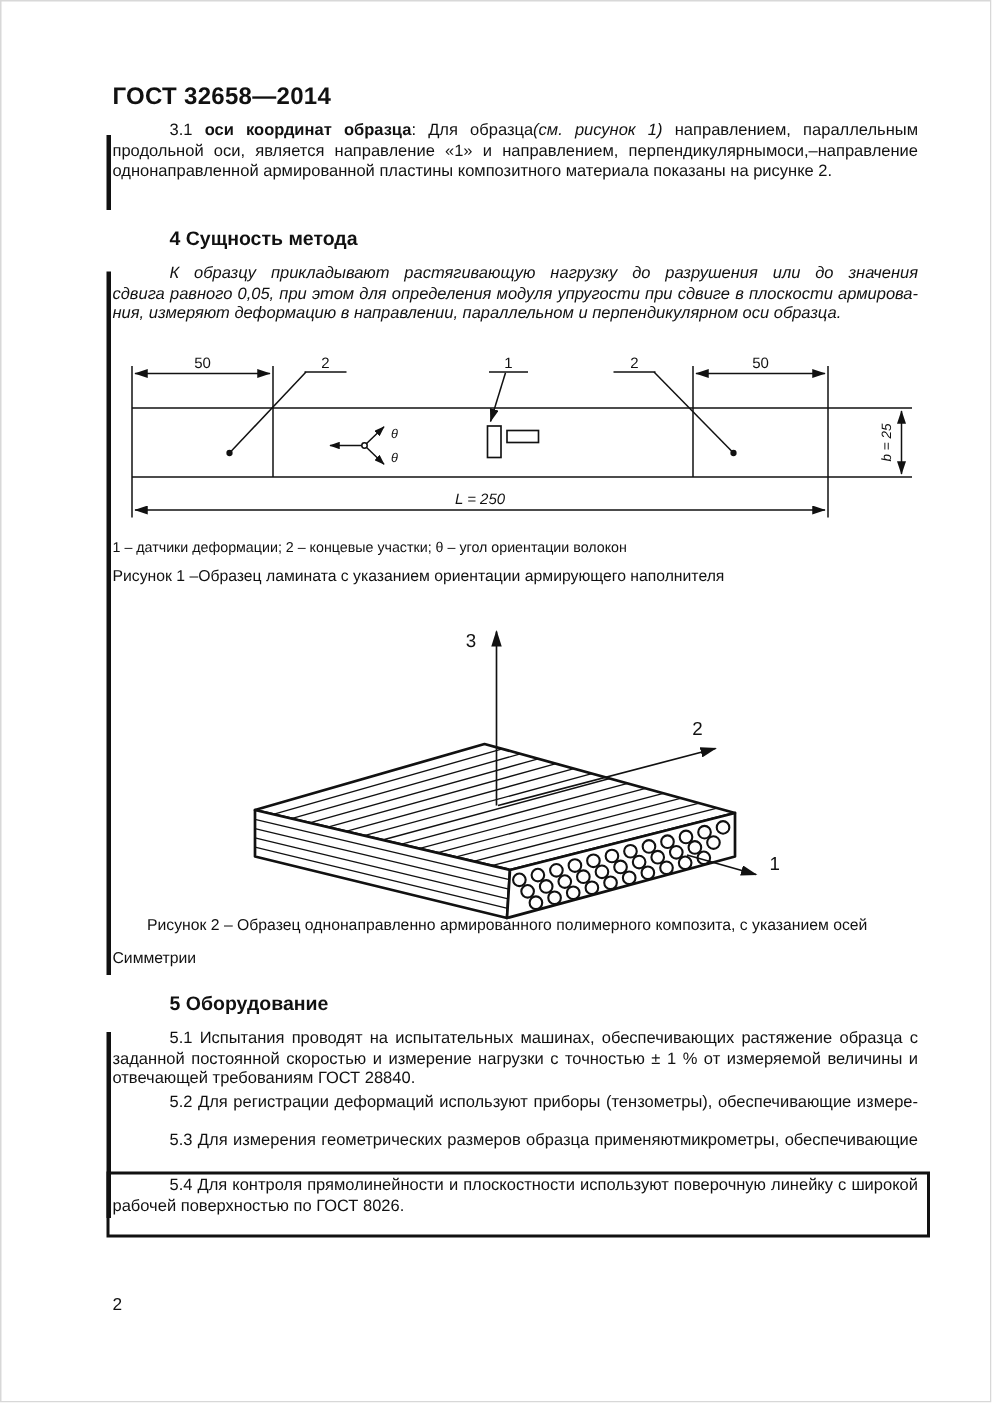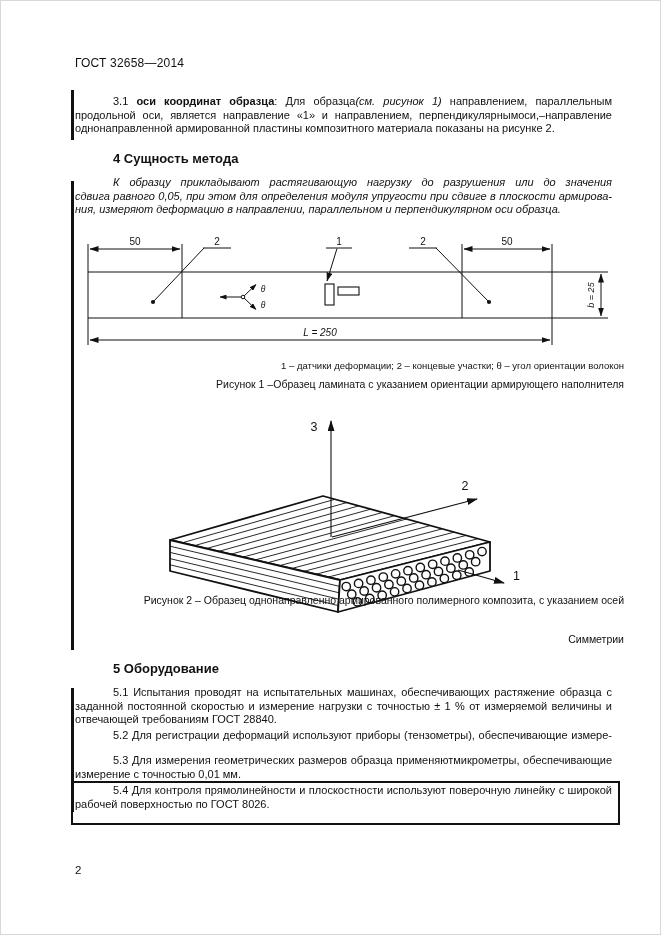--- a/index.html
+++ b/index.html
@@ -1,51 +1,51 @@
 <!DOCTYPE html>
 <html><head>
 <meta charset="utf-8">
 <style>
   html,body{margin:0;padding:0;background:#ffffff;}
   .page{
     position:relative;width:661px;height:935px;background:#fff;color:#111;
     font-family:"Liberation Sans",sans-serif;overflow:hidden;
     box-shadow:inset 0 0 0 1px #d8d8d8;
   }
-  .docnum{position:absolute;left:75px;top:56px;font-size:12px;font-weight:normal;letter-spacing:.2px;}
+  .docnum{position:absolute;left:75px;top:56px;font-size:16px;font-weight:bold;letter-spacing:.2px;}
   .heading{position:absolute;left:113px;margin:0;font-size:13px;font-weight:bold;}
   .cbar{position:absolute;left:71px;width:3px;background:#111;}
   .para{position:absolute;left:75px;width:537px;font-size:11px;line-height:13.6px;}
   .pline{height:13.6px;overflow:hidden;text-align:justify;text-align-last:justify;}
   .pline.last{text-align:center;text-align-last:left;}
   .para .pline:first-child{text-indent:38px;}
   .b{font-weight:bold;}
   .i{font-style:italic;}
-  .center-line{position:absolute;left:75px;width:537px;text-align:right;padding-left:12px;}
+  .center-line{position:absolute;left:75px;width:537px;text-align:left;}
   .fig1-legend{top:360px;font-size:9.5px;}
   .fig1-caption{top:378px;font-size:10.5px;}
-  .fig2-cap1{top:594px;font-size:10.5px;}
+  .fig2-cap1{top:611px;font-size:10.5px;margin-left:23px;}
   .fig2-cap2{top:633px;font-size:10.5px;}
   .box54{position:absolute;left:71px;top:781px;width:549px;height:44px;border:2px solid #111;box-sizing:border-box;}
   .box54 .para{position:static;margin-left:2px;padding-top:1px;width:537px;}
   .pagenum{position:absolute;left:75px;top:864px;font-size:11.5px;}
   .fig{position:absolute;left:0;}
   .fig1{top:228px;width:661px;height:130px;}
   .fig2{top:410px;width:661px;height:205px;}
   svg text{font-family:"Liberation Sans",sans-serif;fill:#111;}
 </style>
 </head>
 <body>
 
 <div class="page">
 
   <div class="docnum">ГОСТ 32658—2014</div>
 
   <div class="cbar" style="top:90px;height:50px;"></div>
-  <div class="para" style="top:95px;">
+  <div class="para" style="top:81px;">
       <div class="pline"><span>3.1 </span><span class="b">оси координат образца</span><span>: Для образца</span><span class="i">(см. рисунок 1)</span><span> направлением, параллельным</span></div>
       <div class="pline"><span>продольной оси, является направление «1» и направлением, перпендикулярнымоси,–направление</span></div>
       <div class="pline last"><span>однонаправленной армированной пластины композитного материала показаны на рисунке 2.</span></div>
     </div>
 
   <h2 class="heading" style="top:151px;">4 Сущность метода</h2>
 
   <div class="cbar" style="top:181px;height:469px;"></div>
   <div class="para" style="top:176px;font-style:italic;">
       <div class="pline"><span>К образцу прикладывают растягивающую нагрузку до разрушения или до значения деформации</span></div>
@@ -202,21 +202,20 @@
   <div class="para" style="top:686px;">
       <div class="pline"><span>5.1 Испытания проводят на испытательных машинах, обеспечивающих растяжение образца с</span></div>
       <div class="pline"><span>заданной постоянной скоростью и измерение нагрузки с точностью ± 1 % от измеряемой величины и</span></div>
       <div class="pline last"><span>отвечающей требованиям ГОСТ 28840.</span></div>
     </div>
   <div class="para" style="top:729px;">
       <div class="pline"><span>5.2 Для регистрации деформаций используют приборы (тензометры), обеспечивающие измере-</span></div>
     </div>
   <div class="para" style="top:754px;">
       <div class="pline"><span>5.3 Для измерения геометрических размеров образца применяютмикрометры, обеспечивающие</span></div>
-      <div class="pline last"><span>измерение с точностью 0,01 мм.</span></div>
     </div>
 
   <div class="box54">
     <div class="para">
         <div class="pline"><span>5.4 Для контроля прямолинейности и плоскостности используют поверочную линейку с широкой</span></div>
         <div class="pline last"><span>рабочей поверхностью по ГОСТ 8026.</span></div>
       </div>
   </div>
 
   <div class="pagenum">2</div>

